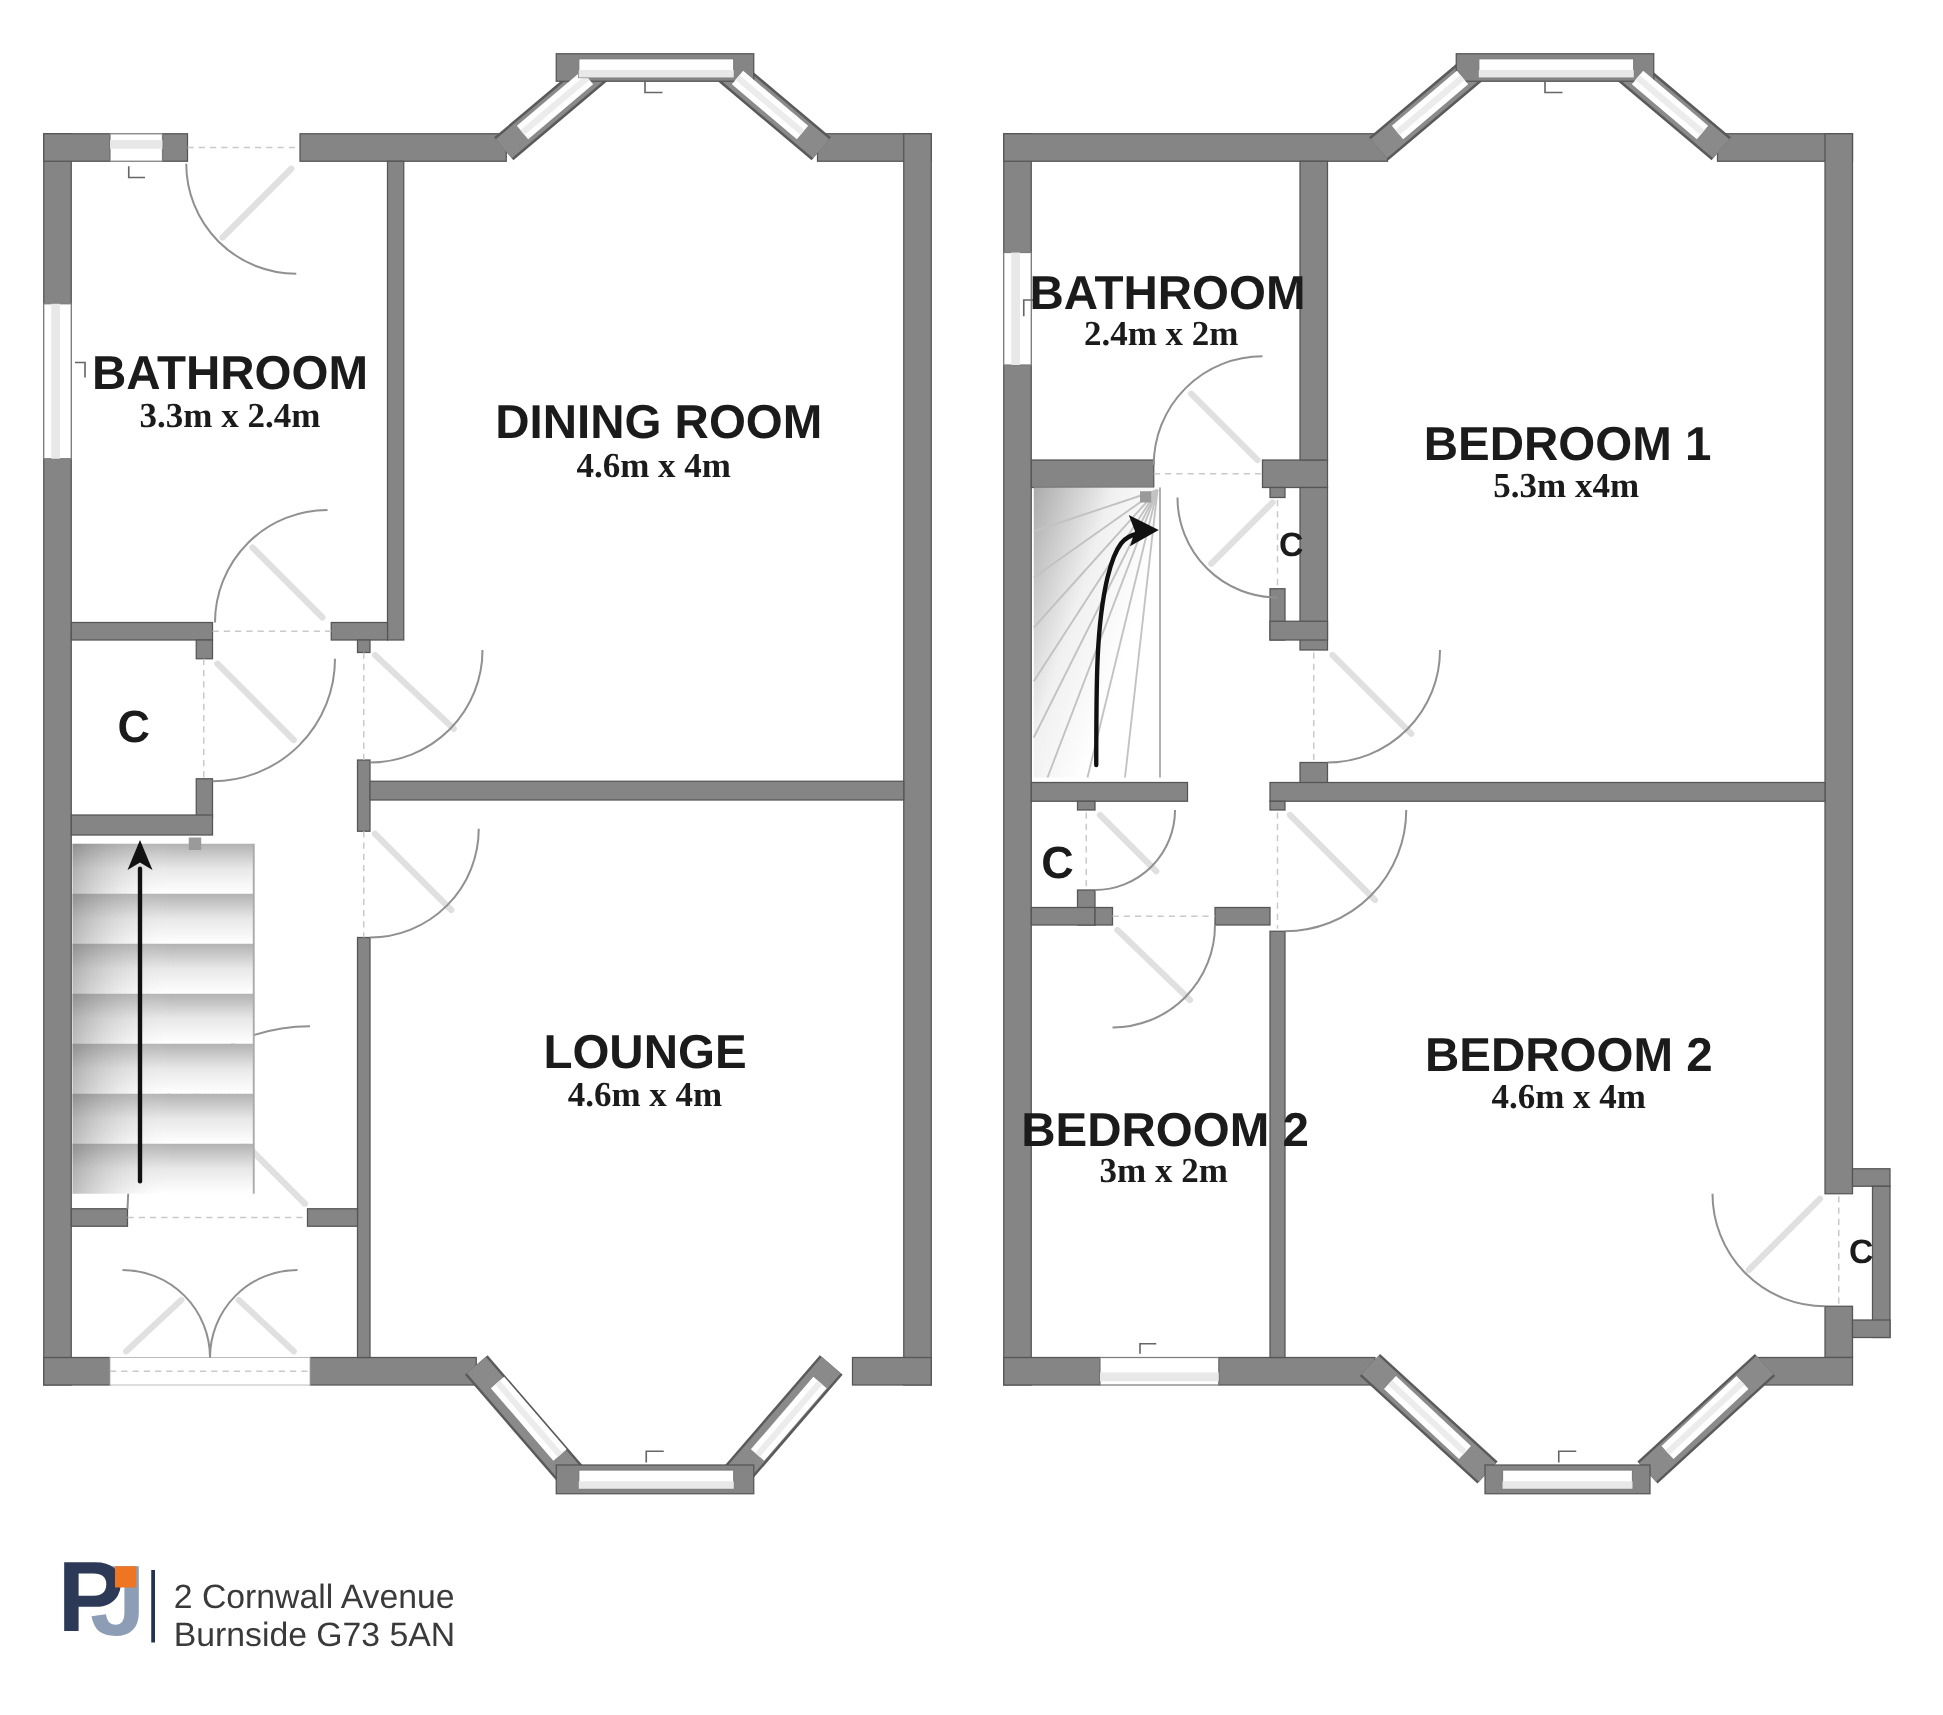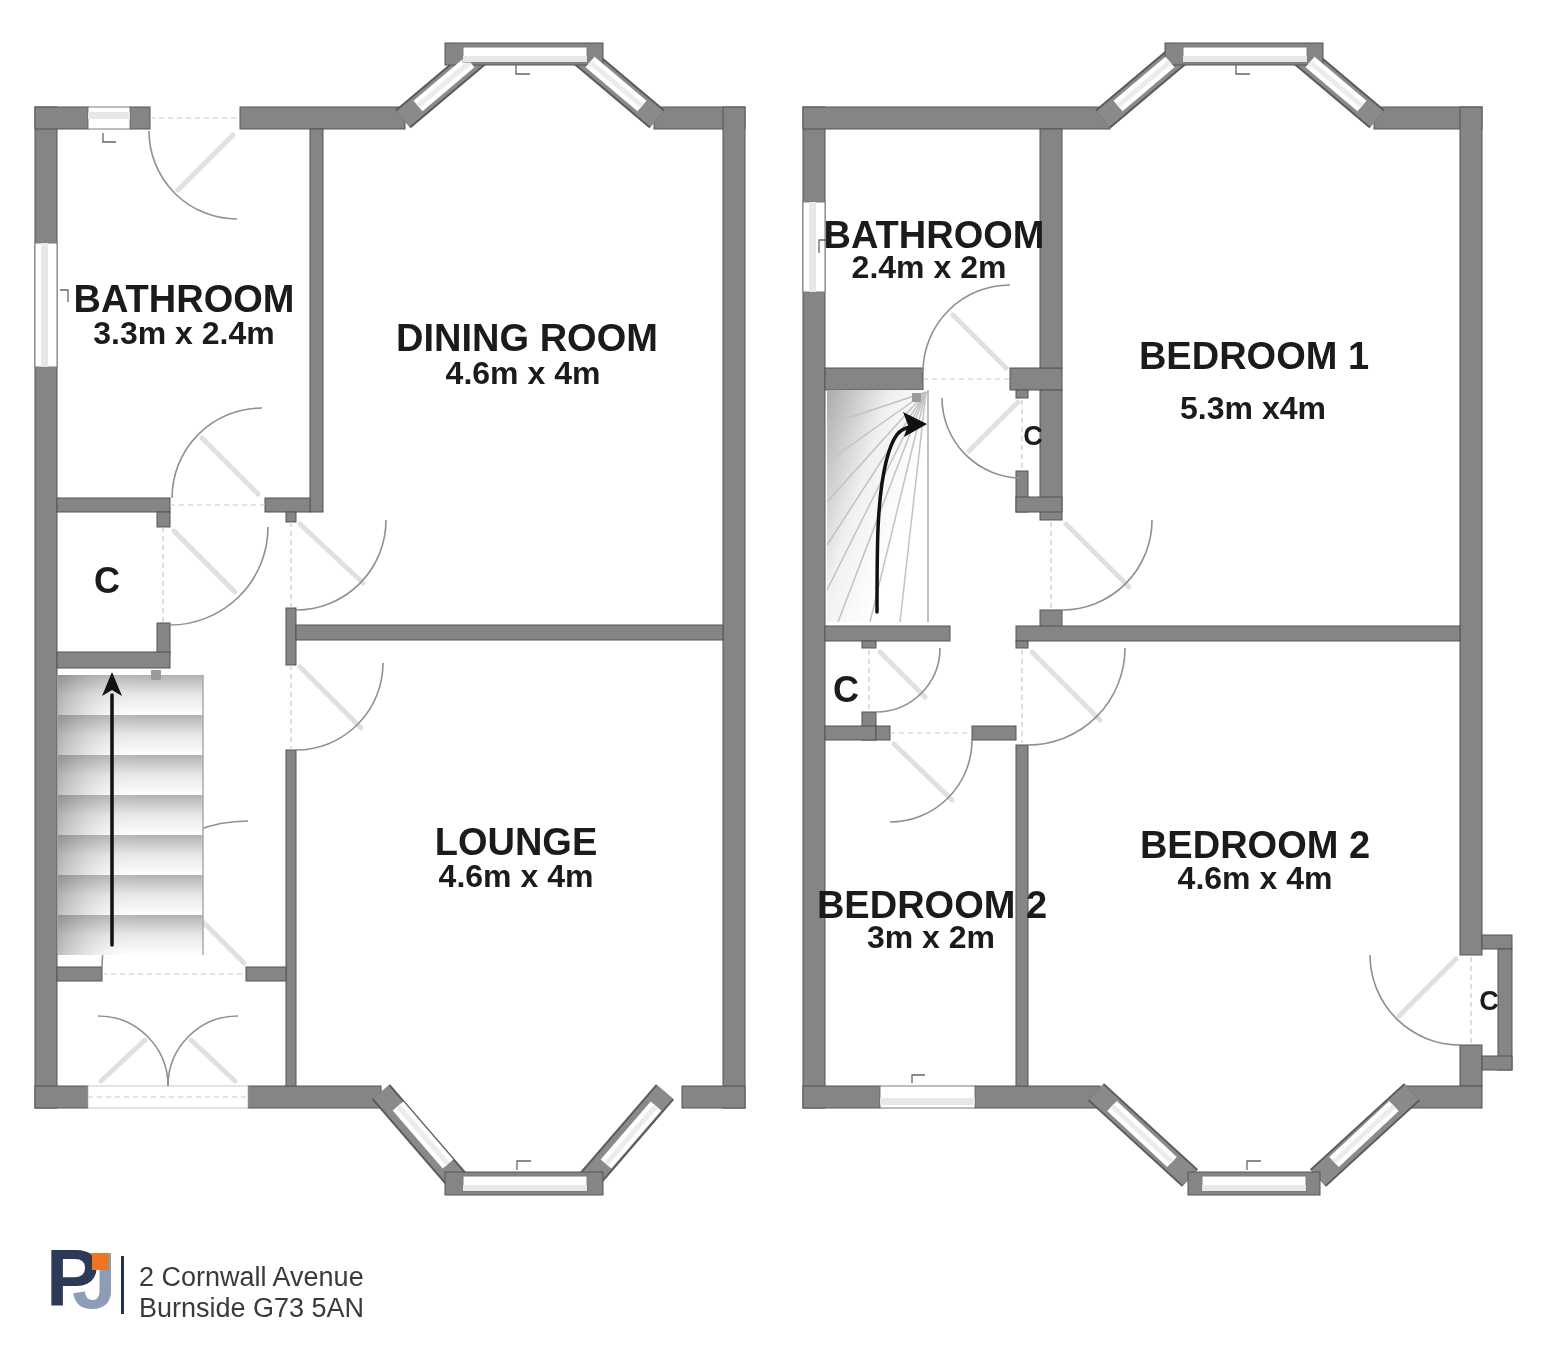--- a/index.html
+++ b/index.html
@@ -3,21 +3,21 @@
 <meta charset="utf-8">
 <style>
   html,body{margin:0;padding:0;background:#ffffff;}
   body{width:1554px;height:1372px;position:relative;overflow:hidden;
        font-family:"Liberation Sans", sans-serif;}
   #plan-svg{position:absolute;left:0;top:0;}
   .lbl{position:absolute;transform:translate(-50%,-50%);
        font-family:"Liberation Sans", sans-serif;font-weight:600;
        color:#1b1b1b;white-space:nowrap;text-align:center;line-height:1.1;}
   .room-name{font-size:38px;}
-  .room-dims{font-size:32px;}
+  .room-dims{font-size:28px;font-family:Liberation Serif, serif;}
   .closet-big{font-size:36px;}
   .closet-small{font-size:27px;}
   
   .wall{fill:#858585;stroke:#555555;stroke-width:1;}
   .wallstroke-outer{stroke:#5a5a5a;stroke-width:24;fill:none;}
   .wallstroke-inner{stroke:#8a8a8a;stroke-width:20;fill:none;}
   .win{fill:#ffffff;stroke:#7d7d7d;stroke-width:1;}
   .winband{fill:#e8e8e8;stroke:none;}
   .winline-w{stroke:#ffffff;stroke-width:14;fill:none;}
   .winline-g{stroke:#ececec;stroke-width:5;fill:none;}
@@ -312,21 +312,21 @@
 
 <div class="lbl room-name" style="left:516px;top:843px;">LOUNGE</div>
 <div class="lbl room-dims" style="left:516px;top:877px;">4.6m x 4m</div>
 
 <div class="lbl closet-big" style="left:107px;top:581px;">C</div>
 
 <div class="lbl room-name" style="left:934px;top:236px;">BATHROOM</div>
 <div class="lbl room-dims" style="left:929px;top:268px;">2.4m x 2m</div>
 
 <div class="lbl room-name" style="left:1254px;top:357px;">BEDROOM 1</div>
-<div class="lbl room-dims" style="left:1253px;top:409px;">5.3m x4m</div>
+<div class="lbl room-dims" style="left:1253px;top:390px;">5.3m x4m</div>
 
 <div class="lbl room-name" style="left:1255px;top:846px;">BEDROOM 2</div>
 <div class="lbl room-dims" style="left:1255px;top:879px;">4.6m x 4m</div>
 
 <div class="lbl room-name" style="left:932px;top:906px;">BEDROOM 2</div>
 <div class="lbl room-dims" style="left:931px;top:938px;">3m x 2m</div>
 
 <div class="lbl closet-small" style="left:1033px;top:437px;">C</div>
 <div class="lbl closet-big" style="left:846px;top:690px;">C</div>
 <div class="lbl closet-small" style="left:1489px;top:1002px;">C</div>

